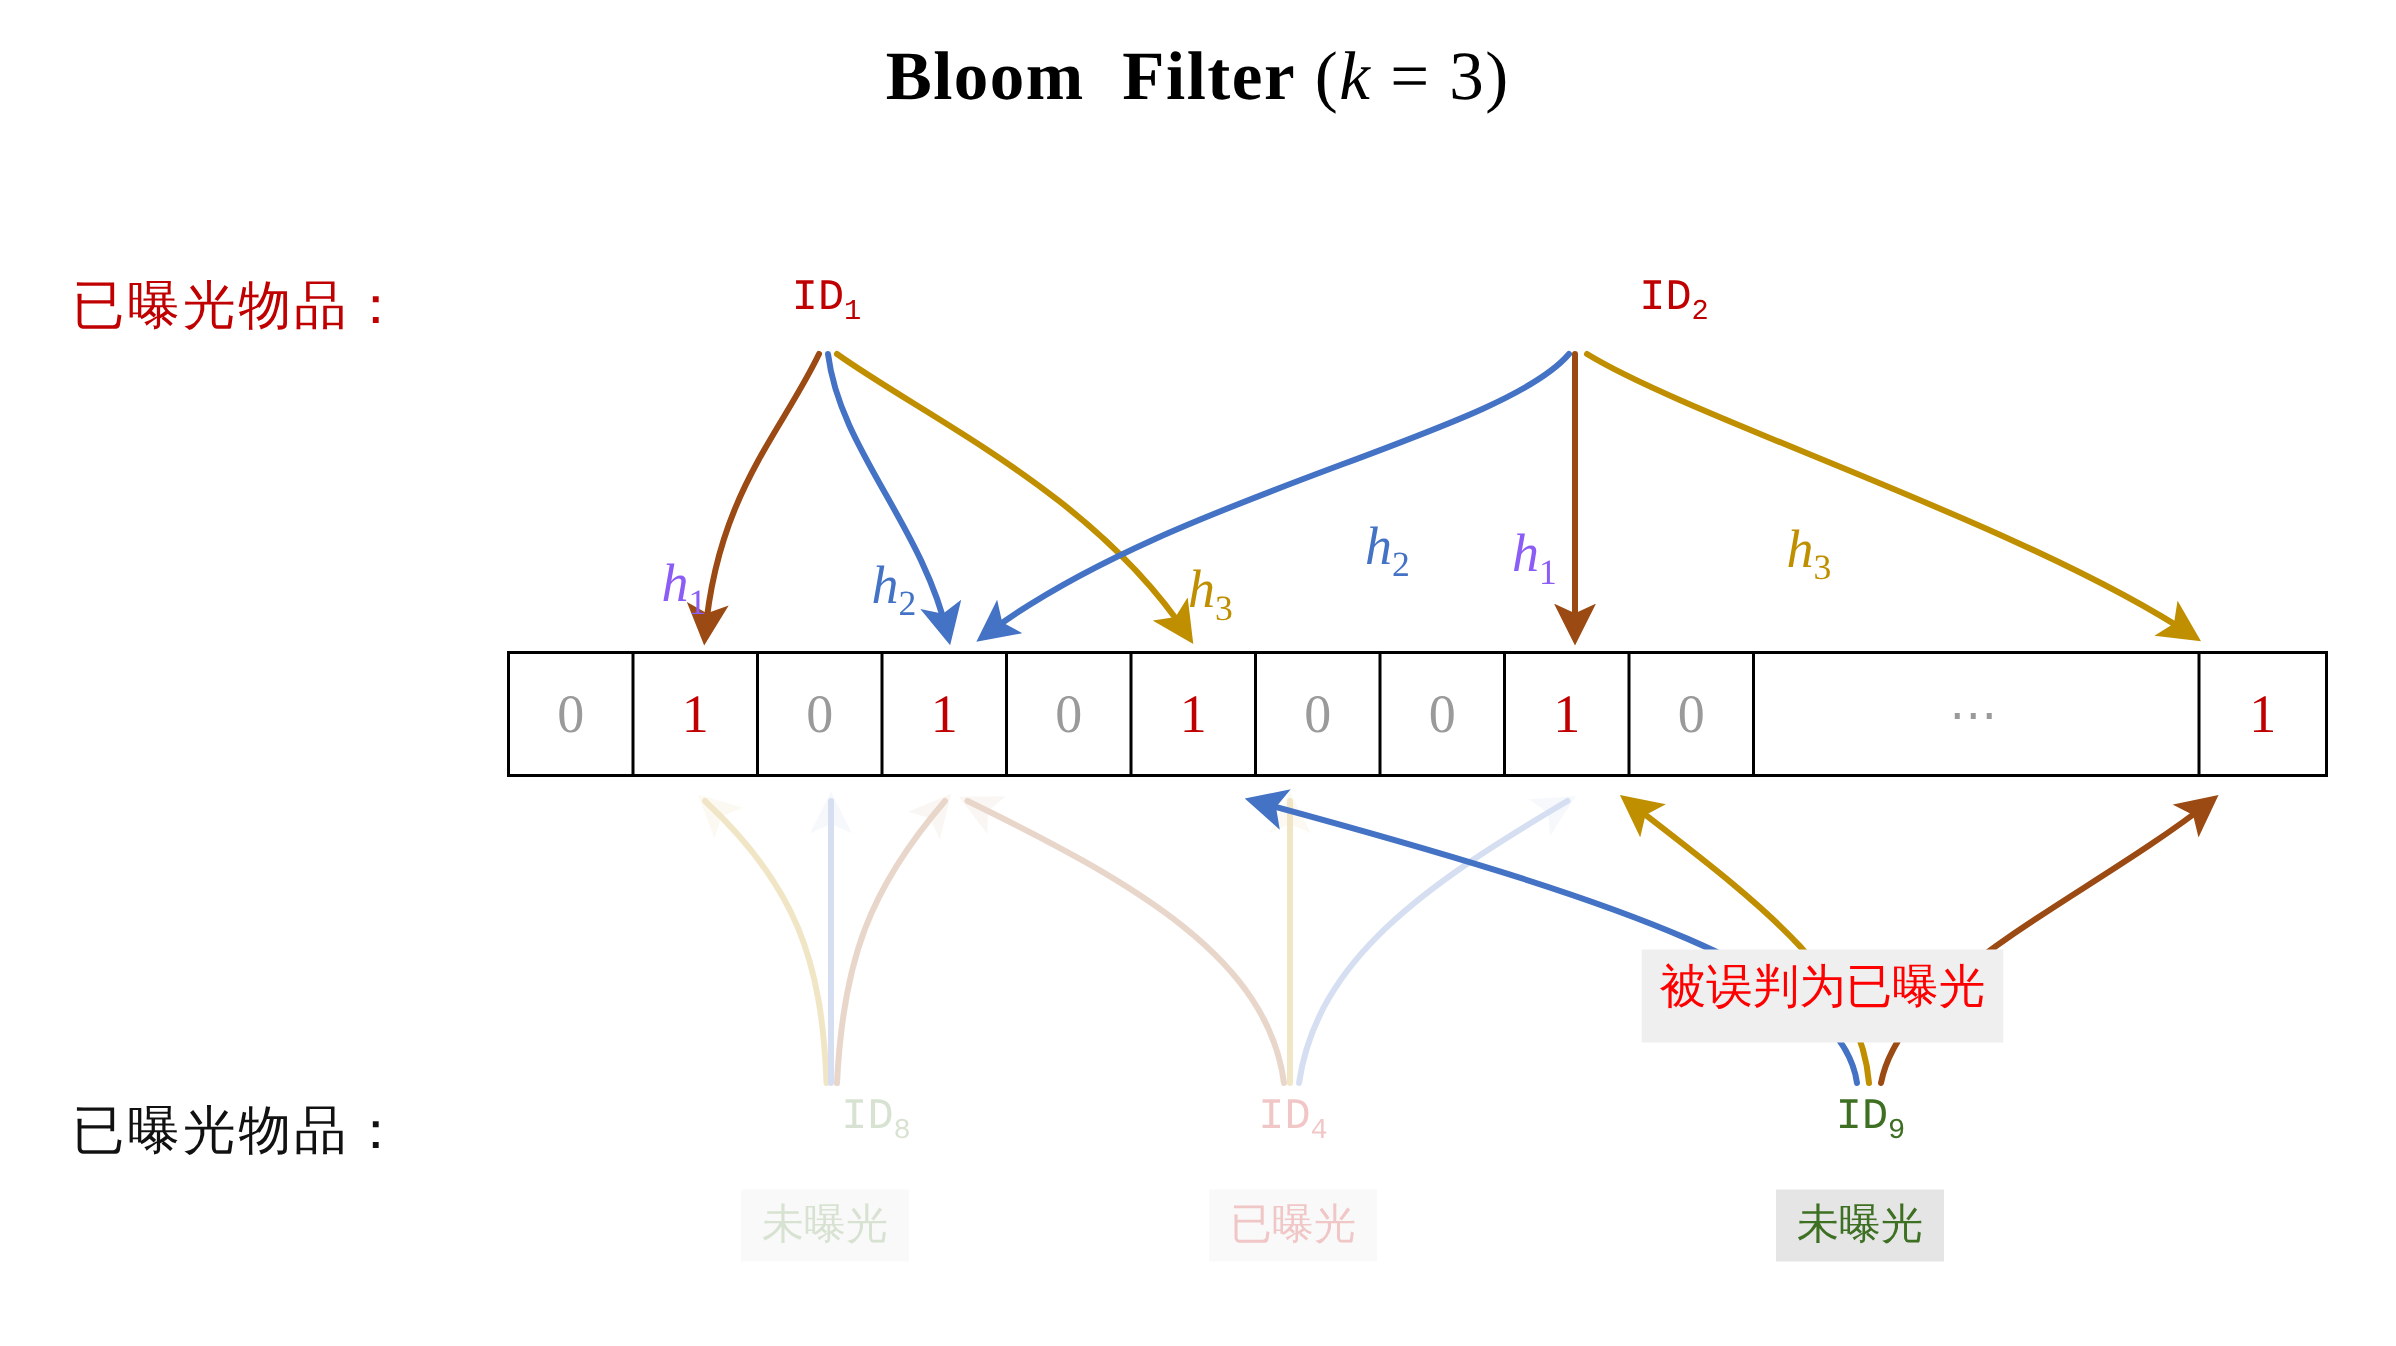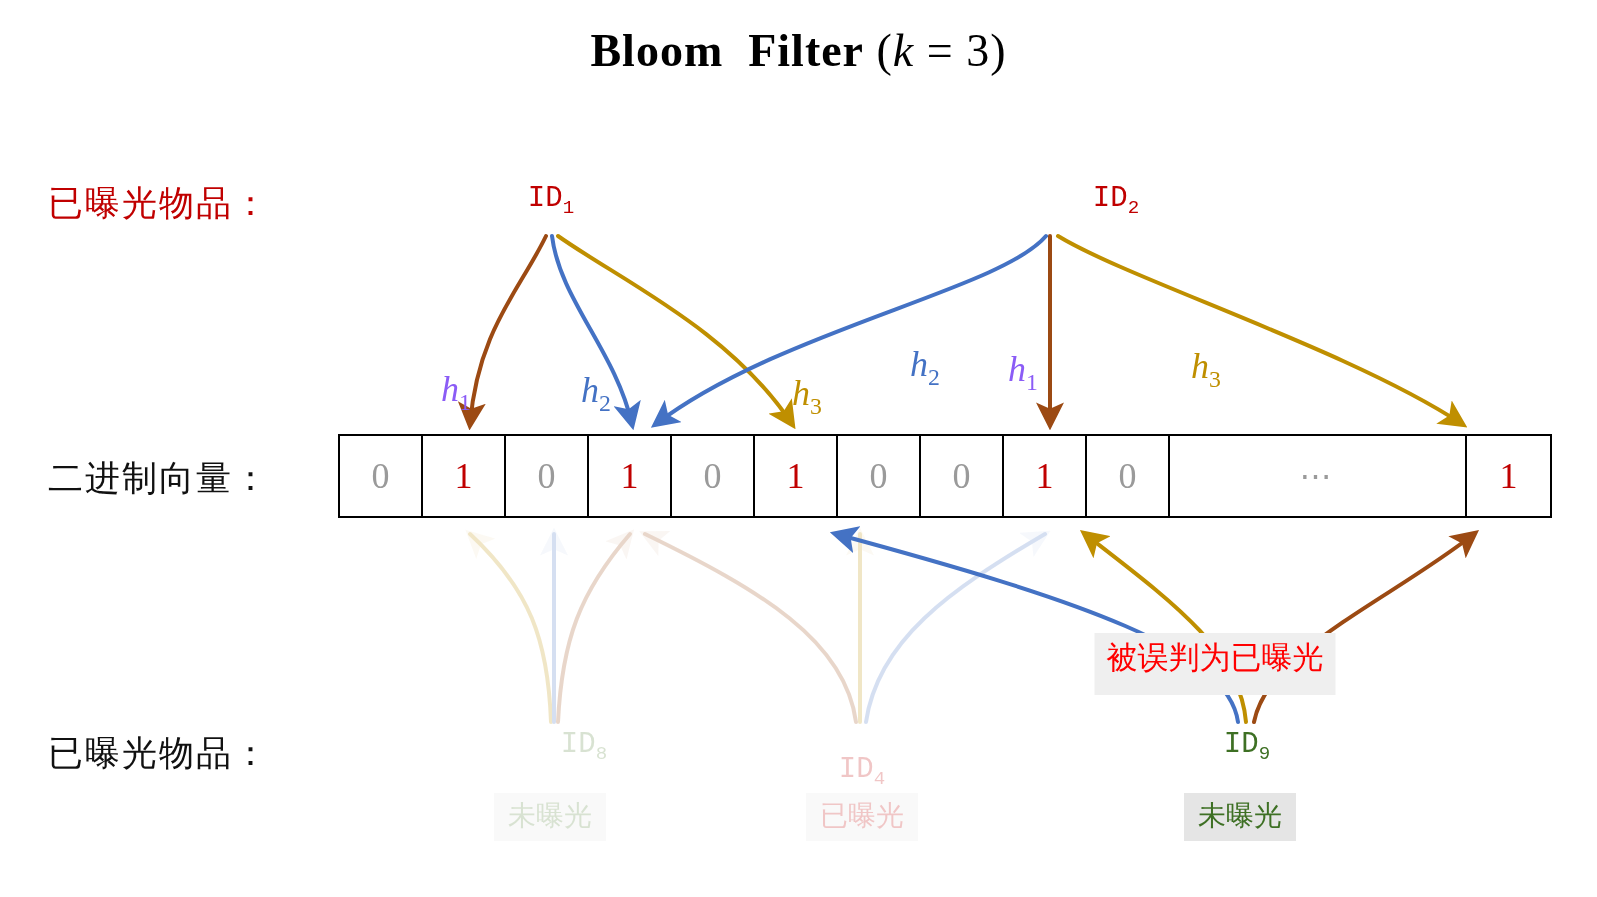--- a/index.html
+++ b/index.html
@@ -94,21 +94,21 @@
     font-size: 29px;
     white-space: nowrap;
     transform: translateX(-50%);
   }
   .idnode sub { font-size: 0.66em; }
 
   #id1 { left: 551px; top: 182px; color: #C00000; }
   #id2 { left: 1116px; top: 182px; color: #C00000; }
 
   #id8 { left: 556px; top: 728px; color: #538135; opacity: 0.22; margin-left: 28px; }
-  #id4 { left: 862px; top: 728px; color: #C00000; opacity: 0.22; margin-top: 25px; }
+  #id4 { left: 862px; top: 728px; color: #C00000; opacity: 0.22; }
   #id9 { left: 1247px; top: 728px; color: #3E7024; }
 
   
   .badge {
     position: absolute;
     font-family: "Liberation Sans", sans-serif;
     font-size: 28px;
     padding: 4px 14px 6px 14px;
     background: #e5e5e5;
     white-space: nowrap;
@@ -155,21 +155,20 @@
   #h3b { left: 1206px; top: 369px; }
 </style>
 </head>
 <body>
 
 <div id="stage">
 
   <div id="title"><span>Bloom  Filter</span><span class="paren">&nbsp;</span><span class="paren">(</span><span class="math">k</span><span class="paren"> = </span><span class="paren">3</span><span class="paren">)</span></div>
 
   <div class="row-label" id="label-exposed">已曝光物品：</div>
-  <div class="row-label" id="label-vector">二进制向量：</div>
   <div class="row-label" id="label-recall">已曝光物品：</div>
 
   <svg id="arrows" viewBox="0 0 1597 897">
     <defs>
       <marker id="ah-brown" markerWidth="7" markerHeight="7" refX="5.4" refY="3.5" orient="auto">
         <path d="M0,0 L7,3.5 L0,7 L1.6,3.5 Z" fill="#9C4A13"></path>
       </marker>
       <marker id="ah-blue" markerWidth="7" markerHeight="7" refX="5.4" refY="3.5" orient="auto">
         <path d="M0,0 L7,3.5 L0,7 L1.6,3.5 Z" fill="#4472C4"></path>
       </marker>

